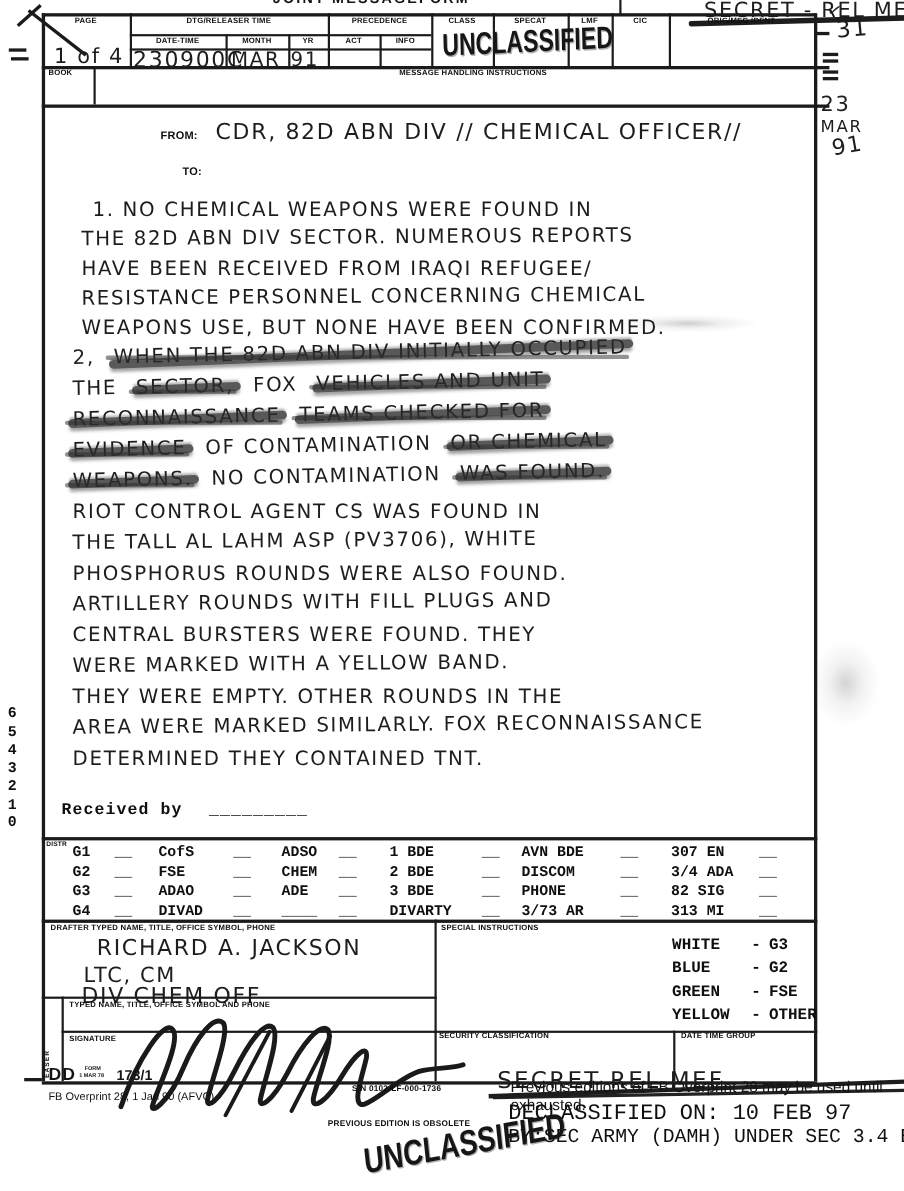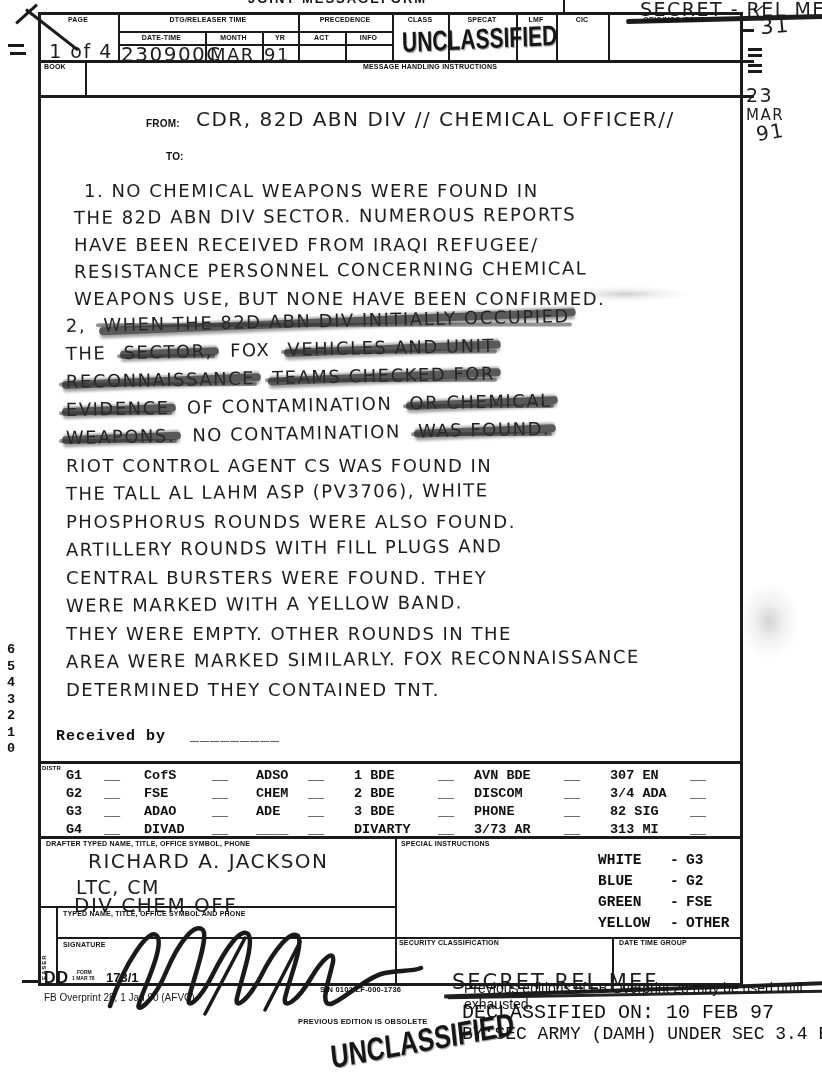--- a/index.html
+++ b/index.html
@@ -27,21 +27,21 @@
   .struck::after{content:"";position:absolute;left:-4px;right:-6px;top:36%;height:8px;
         background:#2b2b2b;opacity:.78;border-radius:4px;transform:rotate(-1.2deg);
         box-shadow:0 4px 3px -1px rgba(35,35,35,.55),0 -3px 2px -1px rgba(40,40,40,.4);}
   .struck::before{content:"";position:absolute;left:-7px;right:-2px;top:60%;height:4px;
         background:#3a3a3a;opacity:.55;transform:rotate(1deg);border-radius:3px;}
   .distr-rows{position:absolute;left:66px;top:768px;}
   .distr-row{display:grid;grid-template-columns:38px 40px 68px 44px 52px 46px 84px 36px 90px 46px 80px 30px;
         height:18px;font-family:"Liberation Mono",monospace;font-weight:bold;font-size:13.5px;color:#0f0f0f;}
   .ckey{position:absolute;left:598px;top:852px;}
   .ckey-row{display:grid;grid-template-columns:72px 16px 60px;height:21px;
-        font-family:"Liberation Mono",monospace;font-weight:bold;font-size:14.5px;color:#0f0f0f;}
+        font-family:"Liberation Mono",monospace;font-weight:bold;font-size:14.5px;color:#0f0f0f;margin-left:13px;}
   .vert{position:absolute;writing-mode:vertical-rl;transform:rotate(180deg);
         font-size:6px;font-weight:bold;letter-spacing:1px;color:#0e0e0e;}
   .clipbox{position:absolute;overflow:hidden;}
   .topstrike{position:relative;}
   .topstrike::after{content:"";position:absolute;left:-14px;right:-10px;top:46%;height:5px;
         background:#1d1d1d;transform:rotate(-1.5deg);border-radius:2px;}
   .secstrike{position:relative;}
   .secstrike::after{content:"";position:absolute;left:-8px;right:-4px;top:42%;height:4px;
         background:#1d1d1d;transform:rotate(-2deg);}
   .secstrike::before{content:"";position:absolute;left:-4px;right:-10px;top:78%;height:3px;

